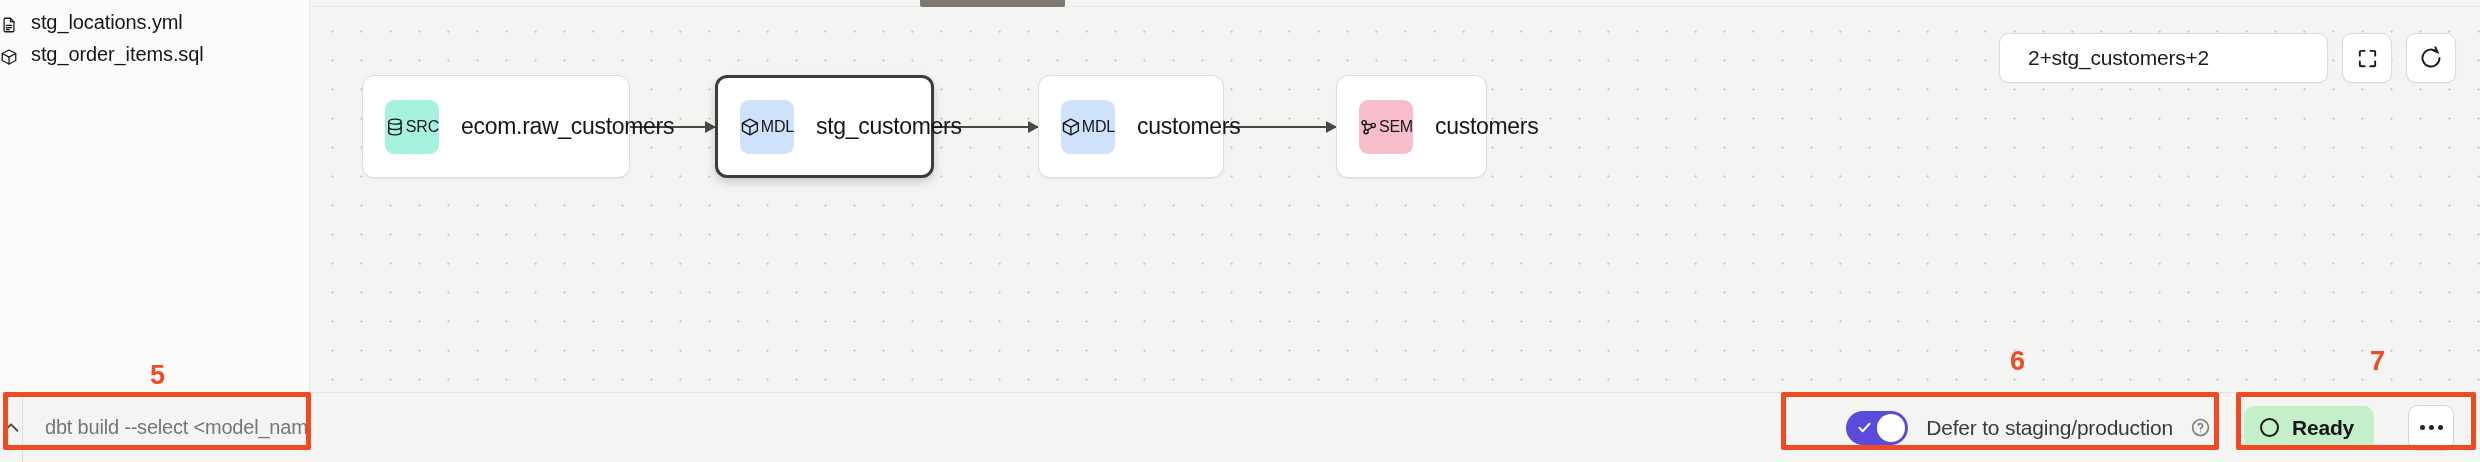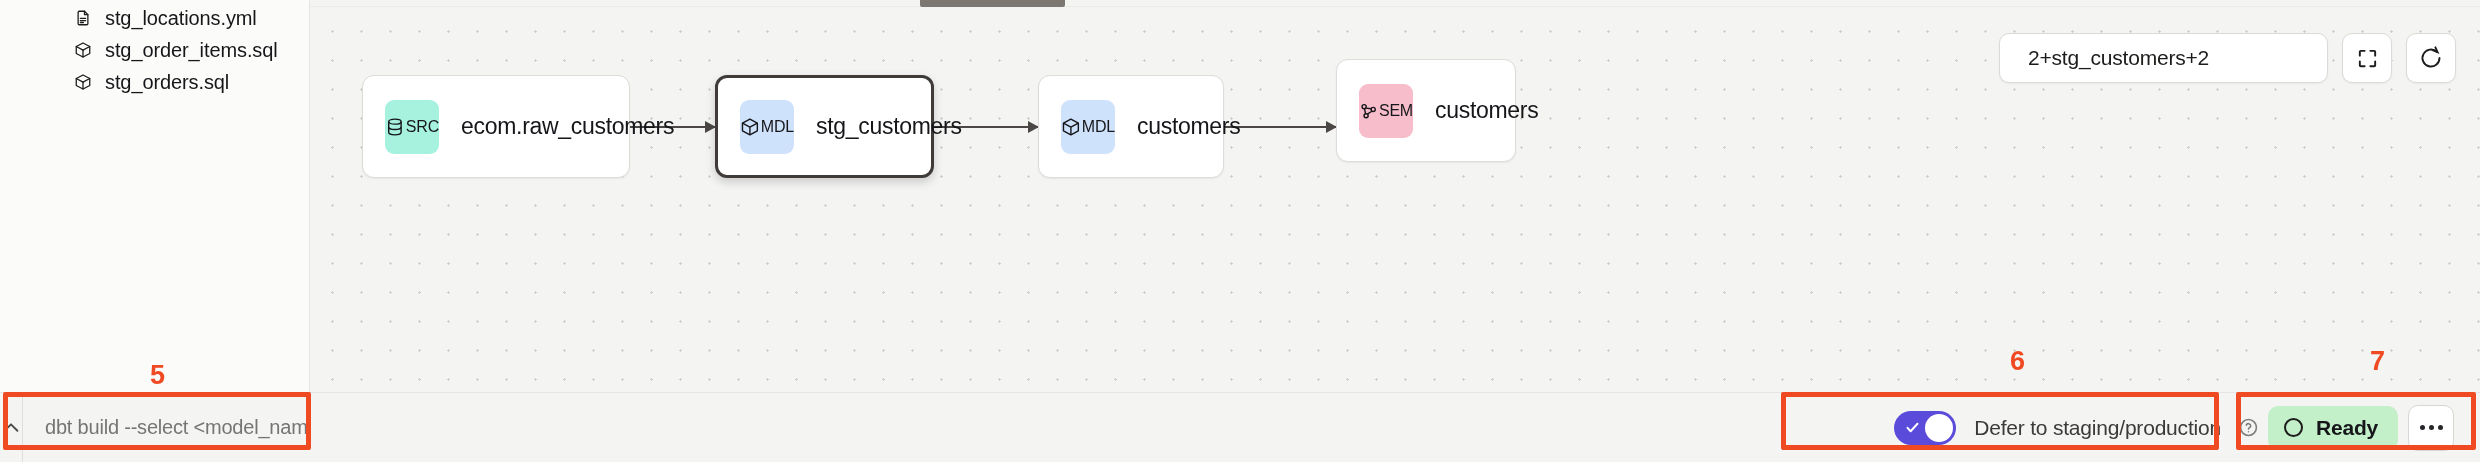--- a/index.html
+++ b/index.html
@@ -14,23 +14,22 @@
   
   .sidebar {
     position: relative;
     width: 310px; height: 462px;
     background: #fbfbfa;
     border-right: 1px solid #e6e5e3;
     flex: 0 0 310px;
   }
   .file-list { padding-top: 2px; }
   .file-item {
-    display: flex; align-items: center;
+    display: flex; align-items: flex-end;
     height: 32px;
-    padding-left: 74px;
     gap: 13px;
     cursor: pointer;
   }
   .file-icon { width: 18px; height: 18px; flex: 0 0 18px; display: block; }
   .file-label {
     font-size: 20px; color: #17171a; letter-spacing: -0.1px;
     white-space: nowrap;
   }
 
   
@@ -135,21 +134,21 @@
 
   
   .bottom-bar {
     position: absolute; left: 0; right: 0; bottom: 0;
     height: 70px;
     background: #f4f4f3;
     border-top: 1px solid #e6e5e3;
     display: flex; align-items: center; justify-content: flex-end;
     z-index: 8;
   }
-  .bb-right { display: flex; align-items: center; gap: 10px; padding-right: 26px; }
+  .bb-right { display: flex; align-items: center; gap: 34px; padding-right: 26px; }
   .defer-wrap { display: flex; align-items: center; gap: 18px; }
   .toggle {
     width: 62px; height: 34px; border-radius: 17px;
     background: #5b4bdb; position: relative; cursor: pointer;
     flex: 0 0 62px;
   }
   .toggle .knob {
     position: absolute; top: 3px; left: 31px;
     width: 28px; height: 28px; border-radius: 50%;
     background: #ffffff;
@@ -225,28 +224,20 @@
           </svg>
           <span class="file-label">stg_locations.yml</span>
         </div>
         <div class="file-item">
           <svg class="file-icon" viewBox="0 0 24 24" fill="none" stroke="#1d1c1b" stroke-width="1.7" stroke-linecap="round" stroke-linejoin="round">
             <path d="M12 2.6 21 7.4v9.2L12 21.4 3 16.6V7.4z"></path>
             <path d="M3 7.4 12 12.2 21 7.4"></path>
             <path d="M12 12.2v9.2"></path>
           </svg>
           <span class="file-label">stg_order_items.sql</span>
-        </div>
-        <div class="file-item">
-          <svg class="file-icon" viewBox="0 0 24 24" fill="none" stroke="#1d1c1b" stroke-width="1.7" stroke-linecap="round" stroke-linejoin="round">
-            <path d="M12 2.6 21 7.4v9.2L12 21.4 3 16.6V7.4z"></path>
-            <path d="M3 7.4 12 12.2 21 7.4"></path>
-            <path d="M12 12.2v9.2"></path>
-          </svg>
-          <span class="file-label">stg_orders.sql</span>
         </div>
       </div>
   </aside>
 
   <main class="main">
 
     <div class="tab-strip">
       <div class="tab-indicator"></div>
     </div>
 
@@ -302,21 +293,21 @@
               <svg class="bi" viewBox="0 0 24 24" fill="none" stroke="#16161a" stroke-width="1.7" stroke-linejoin="round">
                 <path d="M12 2.6 21 7.4v9.2L12 21.4 3 16.6V7.4z"></path>
                 <path d="M3 7.4 12 12.2 21 7.4"></path>
                 <path d="M12 12.2v9.2"></path>
               </svg>
               <span class="bt">MDL</span>
             </div>
             <span class="node-label">customers</span>
           </div>
           <div class="edge" style="left: 914px; top: 119px; width: 112px;"></div>
-          <div class="node" style="left: 1026px; top: 52px; width: 180px;">
+          <div class="node" style="left: 1026px; top: 68px; width: 151px;">
             <div class="node-badge" style="background:#f7bdcb">
               <svg class="bi" viewBox="0 0 24 24" fill="none" stroke="#16161a" stroke-width="1.8">
                 <circle cx="6.5" cy="6.5" r="2.6"></circle>
                 <circle cx="18" cy="10" r="2.6"></circle>
                 <circle cx="9" cy="18" r="2.6"></circle>
                 <path d="M8.7 8.3 15.6 9.2"></path>
                 <path d="M16.4 12.3 10.6 16"></path>
                 <path d="M7 9.1 8.3 15.4"></path>
               </svg>
               <span class="bt">SEM</span>

